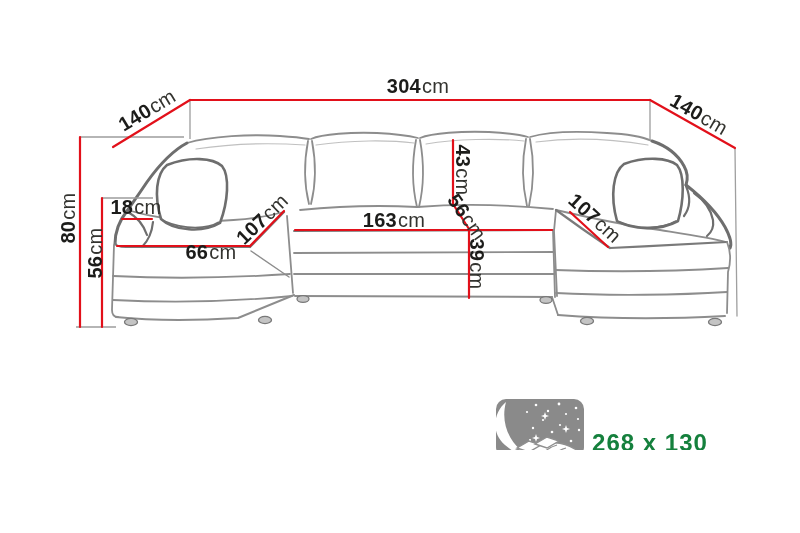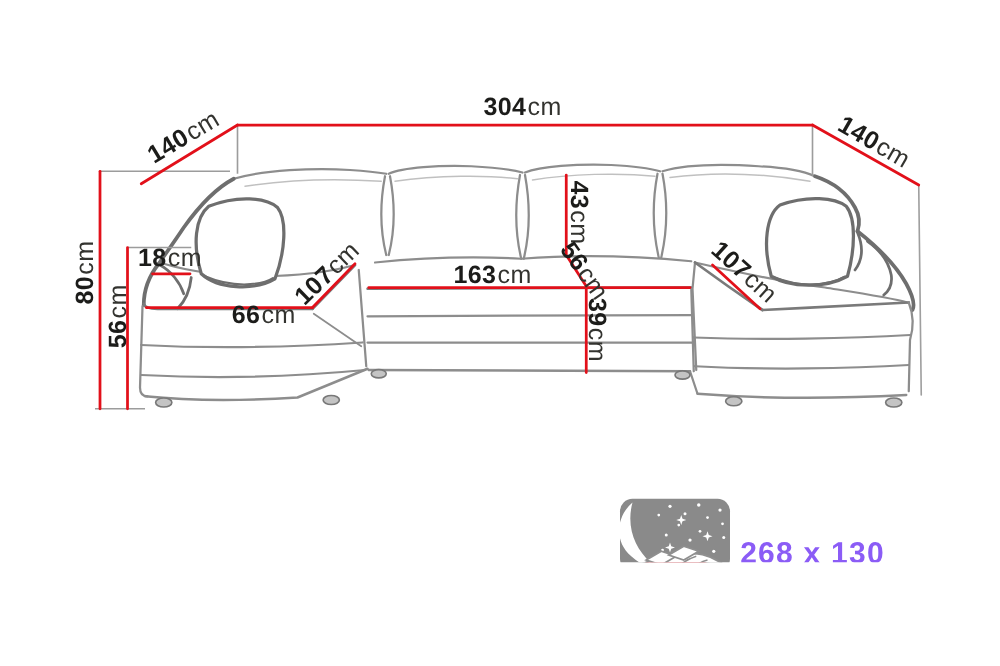--- a/index.html
+++ b/index.html
@@ -3,21 +3,21 @@
 <meta charset="utf-8">
 <style>
   html,body{margin:0;padding:0;background:#ffffff;}
   #stage{position:relative;width:800px;height:450px;background:#ffffff;overflow:hidden;
          font-family:"Liberation Sans",sans-serif;}
   #stage svg{position:absolute;left:0;top:0;}
   .dim{position:absolute;white-space:nowrap;transform:translate(-50%,-50%) rotate(var(--r,0deg));
        font-size:20px;font-weight:700;color:#1c1c1a;letter-spacing:.3px;line-height:1;}
   .dim .unit{font-weight:400;color:#33332f;margin-left:1px;}
   .sleep{position:absolute;transform:translate(-50%,-50%);font-size:24px;font-weight:700;
-         color:#8b5cf6;letter-spacing:1px;line-height:1;}
+         color:#15803d;letter-spacing:1px;line-height:1;}
 </style>
 </head>
 <body>
 
 <div id="stage">
 
 <svg width="800" height="533" viewBox="0 0 800 533">
   <defs>
     <marker id="ah" viewBox="0 0 10 10" refX="8.5" refY="5" markerWidth="6.5" markerHeight="6.5" orient="auto-start-reverse">
       <path d="M0,0 L10,5 L0,10 Z" fill="#e2101a"></path>

